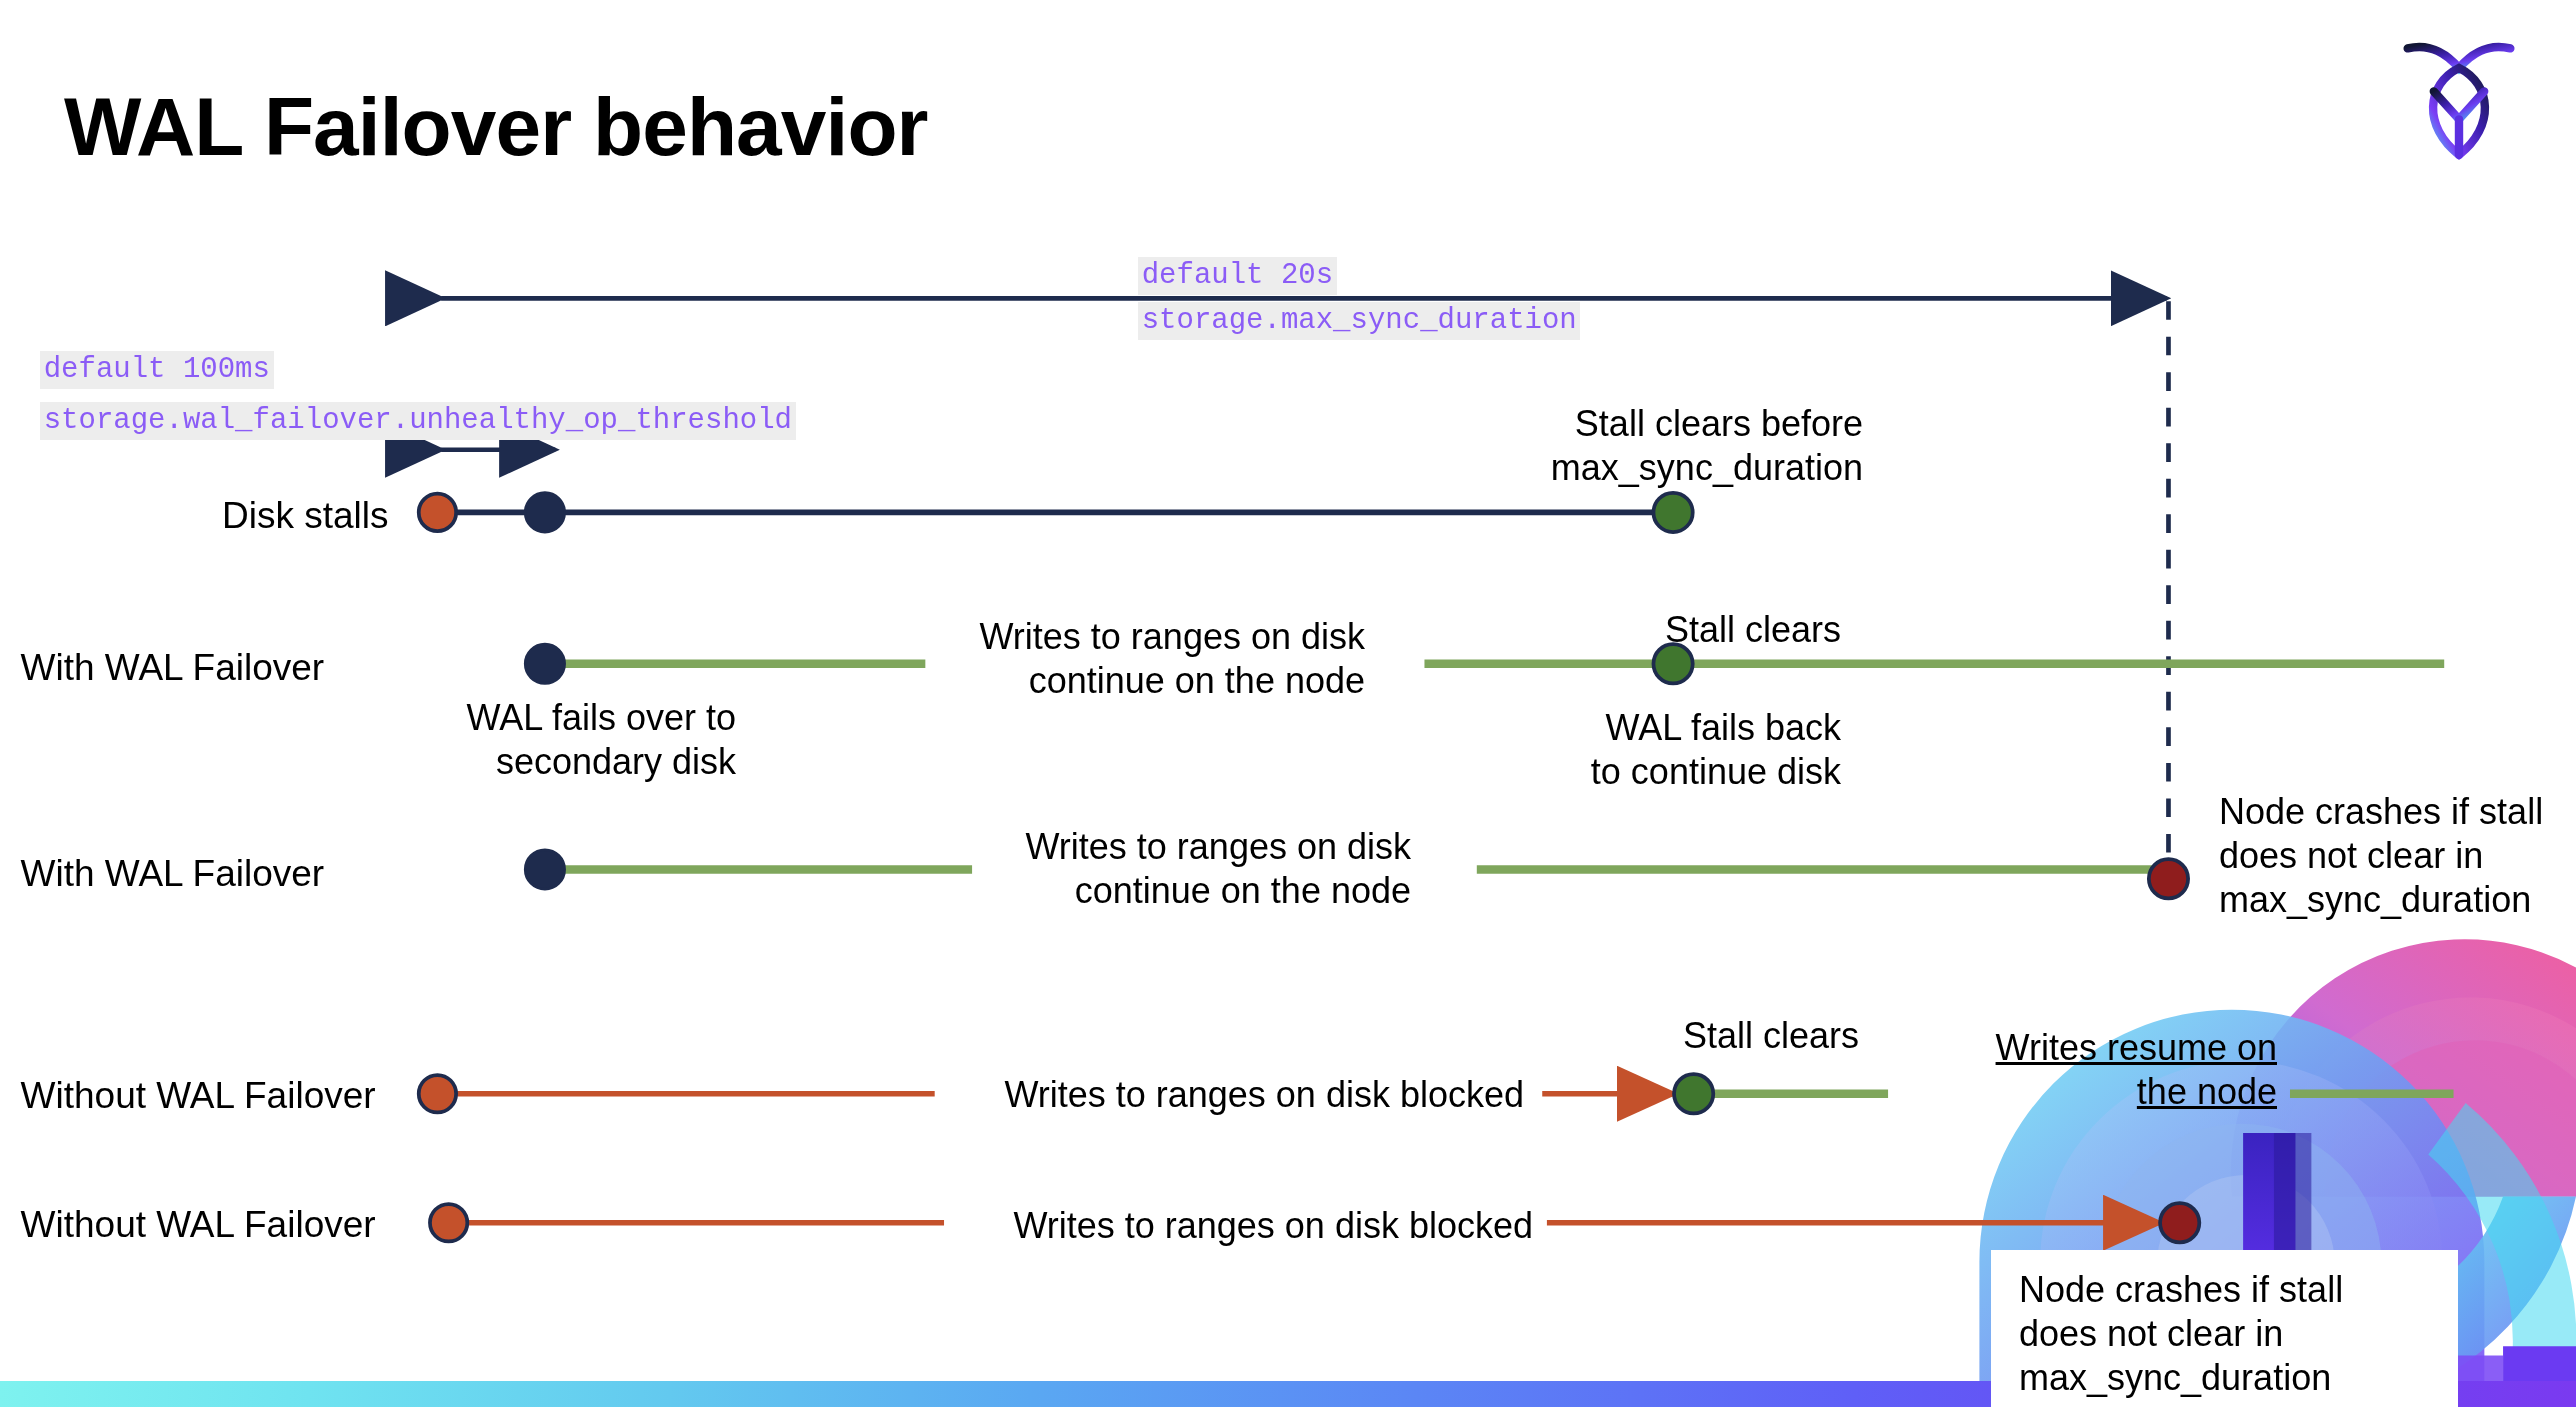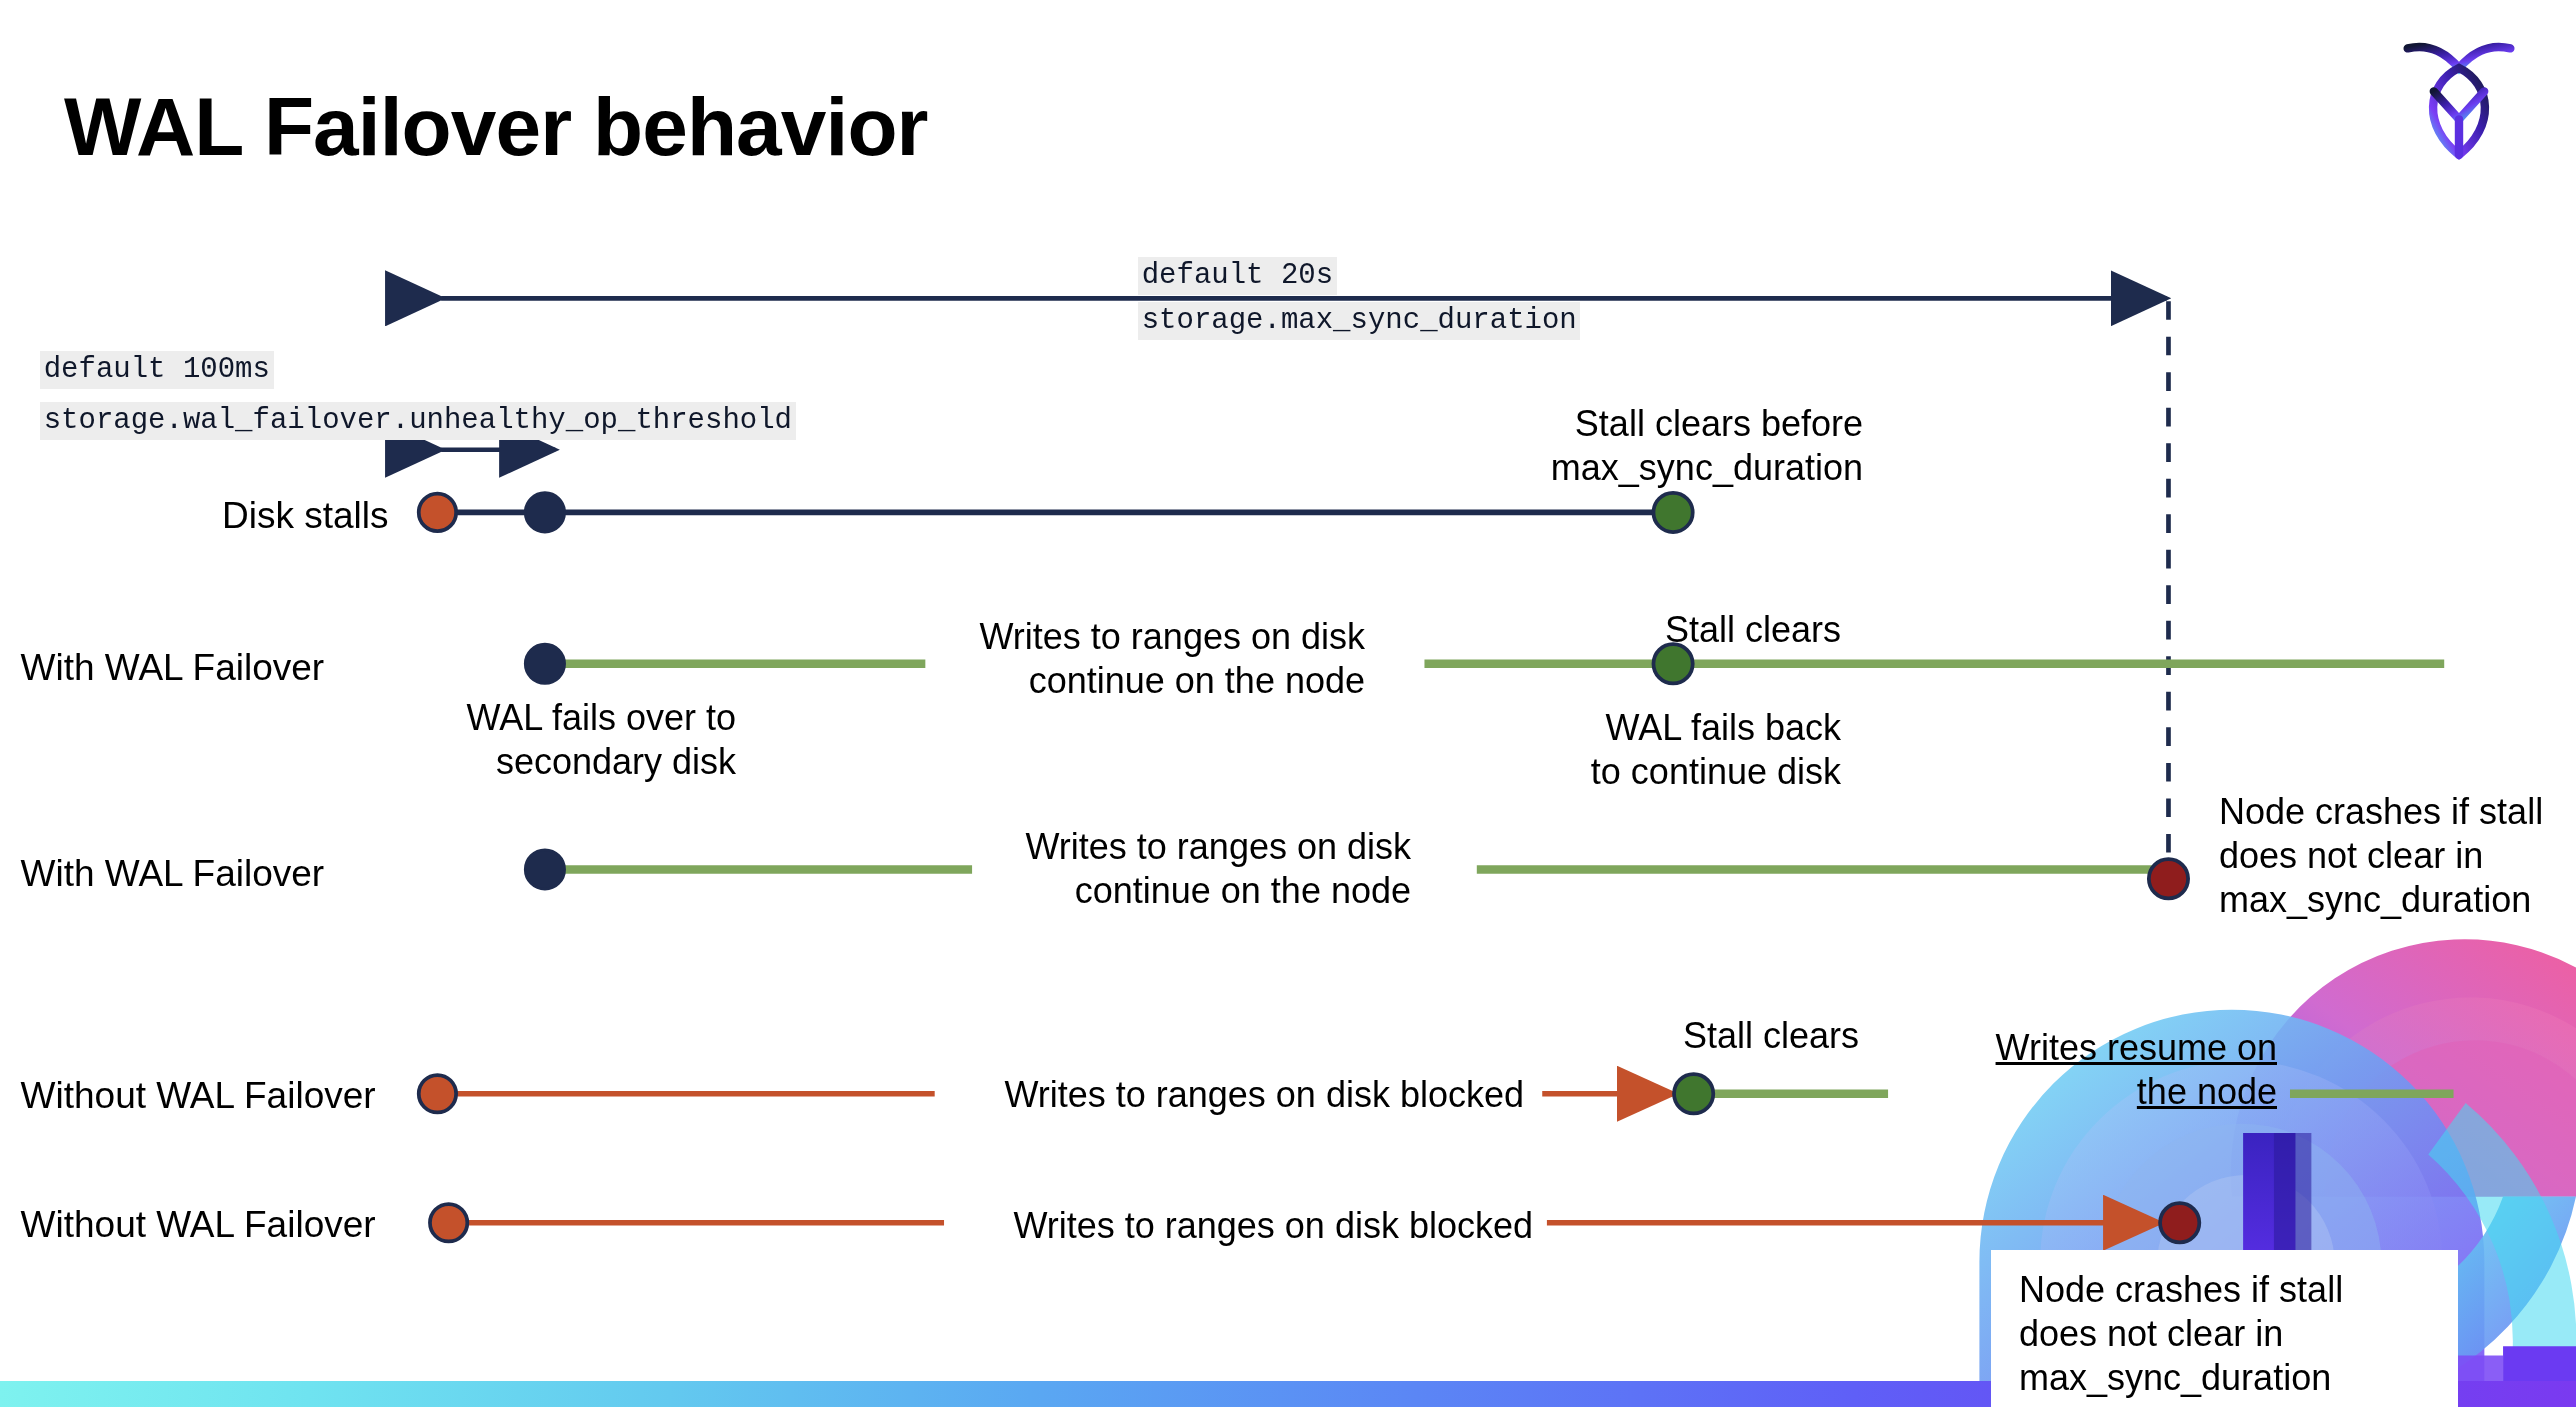--- a/index.html
+++ b/index.html
@@ -32,21 +32,21 @@
     background:linear-gradient(90deg,#7ef2ef 0%,#6fe3f0 12%,#63c9ef 26%,#5aa8f2 40%,#5b86f5 55%,#5f5ff7 72%,#6a48f2 86%,#7a3af0 100%);
   }
 
   
   #diagram{position:absolute;left:0;top:0;width:2576px;height:1408px;}
 
   
   .lbl{position:absolute;color:#000;line-height:1.22;}
   .mono{
     font-family:"Liberation Mono","DejaVu Sans Mono",monospace;
-    font-size:29px;color:#0f172a;background:#ededed;
+    font-size:29px;color:#8b5cf6;background:#ededed;
     display:inline-block;padding:0.9px 3.7px 1.9px 3.7px;white-space:nowrap;
   }
   .row-label{font-size:37px;white-space:nowrap;text-align:right;}
   .annot{font-size:36px;text-align:right;}
   .annot-left{font-size:36px;text-align:left;}
   .callout-box{
     position:absolute;background:#ffffff;
   }
 </style>
 </head>

